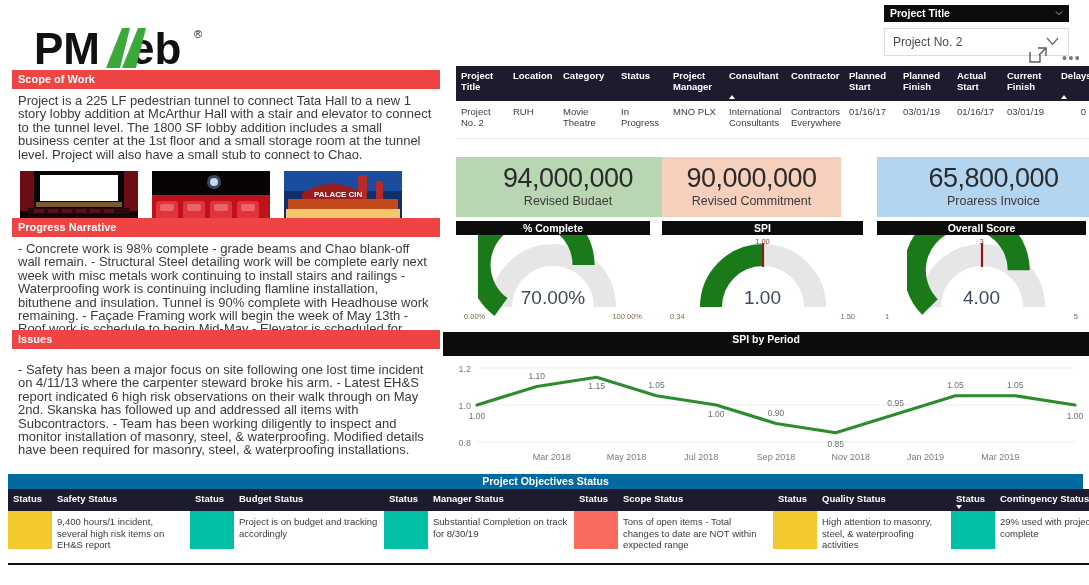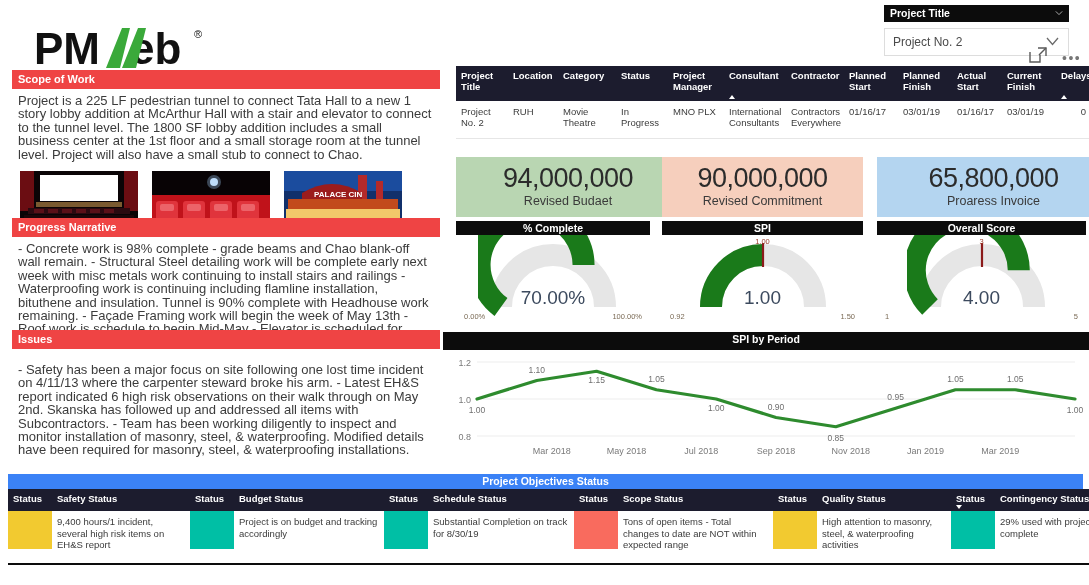--- a/index.html
+++ b/index.html
@@ -86,21 +86,21 @@
     padding:5px 4px 10px 5px;line-height:11px;background:#fff;
     border-bottom:1px solid #e6e6e6;
   }
   #proj-table td.num{text-align:right;padding-right:10px;}
 
   
   .kpi{position:absolute;top:157px;height:60px;text-align:center;}
   .kpi .val{font-size:27px;color:#2b2b2b;letter-spacing:-0.5px;padding-top:6px;line-height:30px;}
   .kpi .lab{font-size:12.5px;color:#3a3a3a;margin-top:1px;}
   #kpi-budget{left:456px;width:224px;background:#b9d6b2;}
-  #kpi-commit{left:662px;width:201px;background:#f6cfbd;}
+  #kpi-commit{left:662px;width:179px;background:#f6cfbd;}
   #kpi-invoice{left:877px;width:209px;background:#b4d5f0;padding-left:12px;}
 
   
   .gaugecard{position:absolute;top:221px;}
   #g1{left:456px;width:194px;}
   #g2{left:662px;width:201px;}
   #g3{left:877px;width:209px;}
   .gauge-head{
     background:#0c0c0c;color:#fff;font-size:10.5px;font-weight:bold;
     text-align:center;line-height:14px;height:14px;
@@ -116,29 +116,29 @@
   .gauge-max{right:8px;}
   .gauge-target{
     position:absolute;top:2px;width:100%;text-align:center;
     font-size:7.5px;color:#9a3a2a;
   }
 
   
   #spi-chart{position:absolute;left:443px;top:332px;width:646px;}
   .chart-head{
     background:#0c0c0c;color:#fff;font-size:10.5px;font-weight:bold;
-    text-align:center;line-height:15px;height:18px;
+    text-align:center;line-height:15px;height:24px;
   }
   .chart-body{background:#fff;position:relative;height:112px;}
   .chart-body svg{display:block;}
 
   
   #objectives{position:absolute;left:8px;top:474px;width:1075px;}
   .obj-head{
-    background:#3b82f6;color:#fff;font-size:10.5px;font-weight:bold;
+    background:#0369a1;color:#fff;font-size:10.5px;font-weight:bold;
     text-align:center;line-height:15px;height:15px;
   }
   #objectives table{border-collapse:collapse;width:100%;table-layout:fixed;}
   #objectives thead th{
     background:#1c1c2e;color:#fff;font-size:9.5px;font-weight:bold;
     text-align:left;padding:4px 5px 7px 5px;line-height:11px;position:relative;
     vertical-align:top;
   }
   #objectives thead th .caretd{
     position:absolute;left:5px;bottom:2px;width:0;height:0;
@@ -349,21 +349,21 @@
 
   <div class="gaugecard" id="g2">
     <div class="gauge-head">SPI</div>
     <div class="gauge-wrap">
       <svg width="150" height="84" viewBox="0 0 150 84">
         <path id="g2-track" d="M 23.000002566097123 71.98366371847004 A 52 52 0 1 1 126.99999743390288 71.98366371847005" fill="none" stroke="#e6e6e6" stroke-width="22"></path>
         <path id="g2-fill" d="M 23.000002566097123 71.98366371847004 A 52 52 0 0 1 75 20" fill="none" stroke="#1a7a1a" stroke-width="22"></path>
         <line id="g2-target" x1="75" y1="32" x2="75" y2="8" stroke="#8b1a1a" stroke-width="2.2"></line>
       </svg>
       <div class="gauge-value">1.00</div>
-      <div class="gauge-min">0.92</div>
+      <div class="gauge-min">0.34</div>
       <div class="gauge-max">1.50</div>
       <div class="gauge-target">1.00</div>
     </div>
   </div>
 
   <div class="gaugecard" id="g3">
     <div class="gauge-head">Overall Score</div>
     <div class="gauge-wrap">
       <svg width="150" height="84" viewBox="0 0 150 84">
         <path id="g3-track" d="M 23.000002566097123 71.98366371847004 A 52 52 0 1 1 126.99999743390288 71.98366371847005" fill="none" stroke="#e6e6e6" stroke-width="22"></path>
@@ -427,21 +427,21 @@
         <col style="width:44px">
           <col style="width:148px">
       </colgroup>
       <thead>
         <tr>
           <th><span>Status</span></th>
           <th><span>Safety Status</span></th>
           <th><span>Status</span></th>
           <th><span>Budget Status</span></th>
           <th><span>Status</span></th>
-          <th><span>Schedule Status</span></th>
+          <th><span>Manager Status</span></th>
           <th><span>Status</span></th>
           <th><span>Scope Status</span></th>
           <th><span>Status</span></th>
           <th><span>Quality Status</span></th>
           <th><span>Status</span><span class="caretd"></span></th>
           <th><span>Contingency Status</span></th>
         </tr>
       </thead>
       <tbody>
         <tr>

